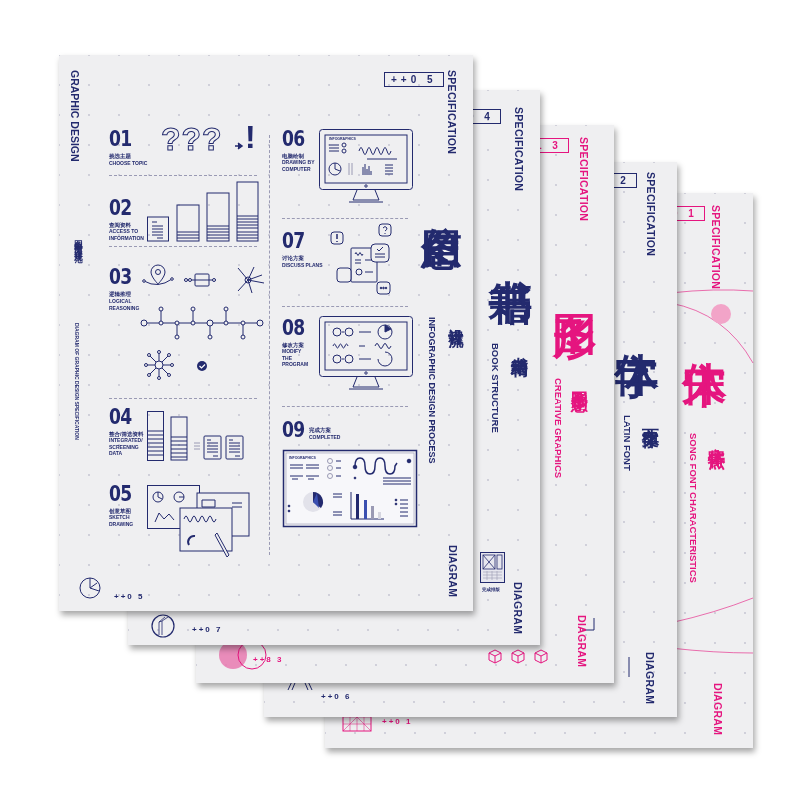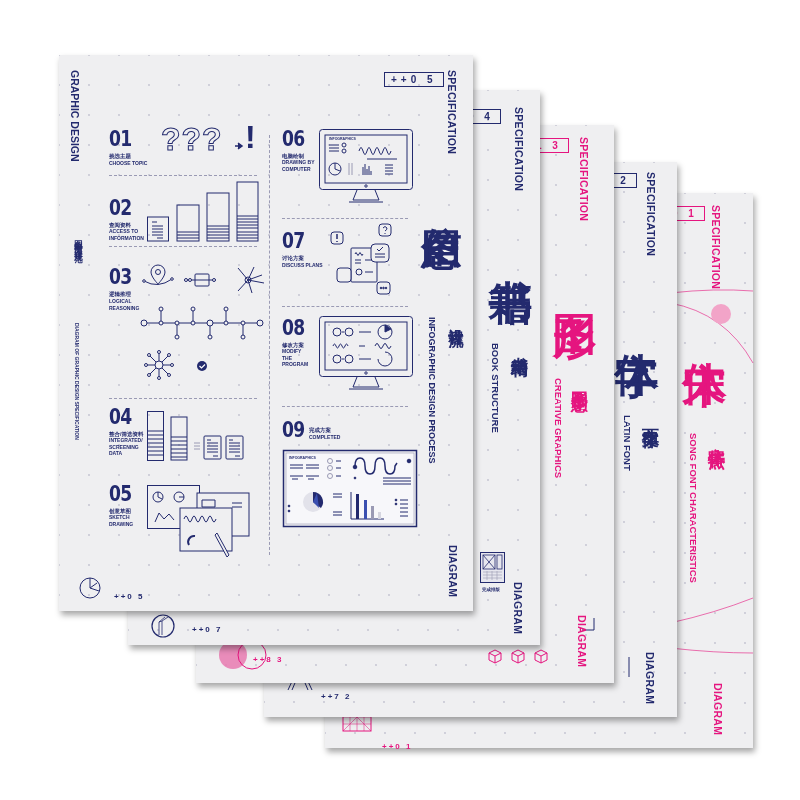--- a/index.html
+++ b/index.html
@@ -46,39 +46,39 @@
     <circle cx="396" cy="121" r="10" fill="#f2a4c8"></circle>
     <rect x="18" y="510" width="28" height="28" fill="none" stroke="#e5157f" stroke-width="1"></rect>
     <path d="M18 517 H46 M18 524 H46 M18 531 H46 M25 510 V538 M32 510 V538 M39 510 V538 M18 510 L46 538 M46 510 L18 538" stroke="#e5157f" stroke-width="0.5"></path>
   </svg>
   <div class="page-box pink" style="left:340px; top:13px; border-color:#e5157f;">0 1</div>
   <div class="vtext spec pink" style="left:385px; top:12px;">SPECIFICATION</div>
   <div class="big-cn pink" style="left:355px; top:133px;">宋体</div>
   <div class="sub-cn pink" style="left:380px; top:242px;">字体特点</div>
   <div class="sub-en pink" style="left:363px; top:240px;">SONG FONT CHARACTERISTICS</div>
   <div class="vtext spec pink" style="left:387px; top:490px;">DIAGRAM</div>
-  <div class="page-no pink" style="left:57px; top:549px;">++0 1</div>
+  <div class="page-no pink" style="left:57px; top:524px;">++0 1</div>
 </div>
 
 <div class="sheet grid" style="left:264px; top:162px; width:413px; height:555px;">
   <svg width="40" height="30" style="left:20px; top:500px;">
     <path d="M4 28 L16 2 L28 28 M9 18 H23 M8 28 L16 9 L24 28" stroke="#232a6e" stroke-width="1" fill="none"></path>
   </svg>
   <svg width="413" height="555" style="left:0;top:0">
     <line x1="105" y1="495" x2="105" y2="515" stroke="#232a6e" stroke-width="1"></line>
     <line x1="365" y1="495" x2="365" y2="515" stroke="#232a6e" stroke-width="1"></line>
     <path d="M210 278 L210 300" stroke="#9a9ab4" stroke-width="1"></path>
   </svg>
   <div class="page-box navy" style="left:333px; top:11px; border-color:#232a6e;">0 2</div>
   <div class="vtext spec navy" style="left:381px; top:10px;">SPECIFICATION</div>
   <div class="big-cn navy" style="left:348px; top:155px;">字体</div>
   <div class="sub-cn navy" style="left:375px; top:253px;">西文字体</div>
   <div class="sub-en navy" style="left:358px; top:253px;">LATIN FONT</div>
   <div class="vtext spec navy" style="left:380px; top:490px;">DIAGRAM</div>
-  <div class="page-no navy" style="left:57px; top:530px;">++7 2</div>
+  <div class="page-no navy" style="left:57px; top:530px;">++0 6</div>
 </div>
 
 <div class="sheet grid" style="left:196px; top:125px; width:418px; height:558px;">
   <svg width="418" height="558" style="left:0;top:0">
     <g stroke="#e5157f" stroke-width="0.8" fill="none" opacity="0.7">
       <rect x="20" y="140" width="5" height="8" rx="2"></rect>
       <rect x="20" y="160" width="5" height="8" rx="2"></rect>
       <rect x="20" y="180" width="5" height="8" rx="2"></rect>
       <rect x="20" y="200" width="5" height="8" rx="2"></rect>
       <rect x="20" y="220" width="5" height="8" rx="2"></rect>

